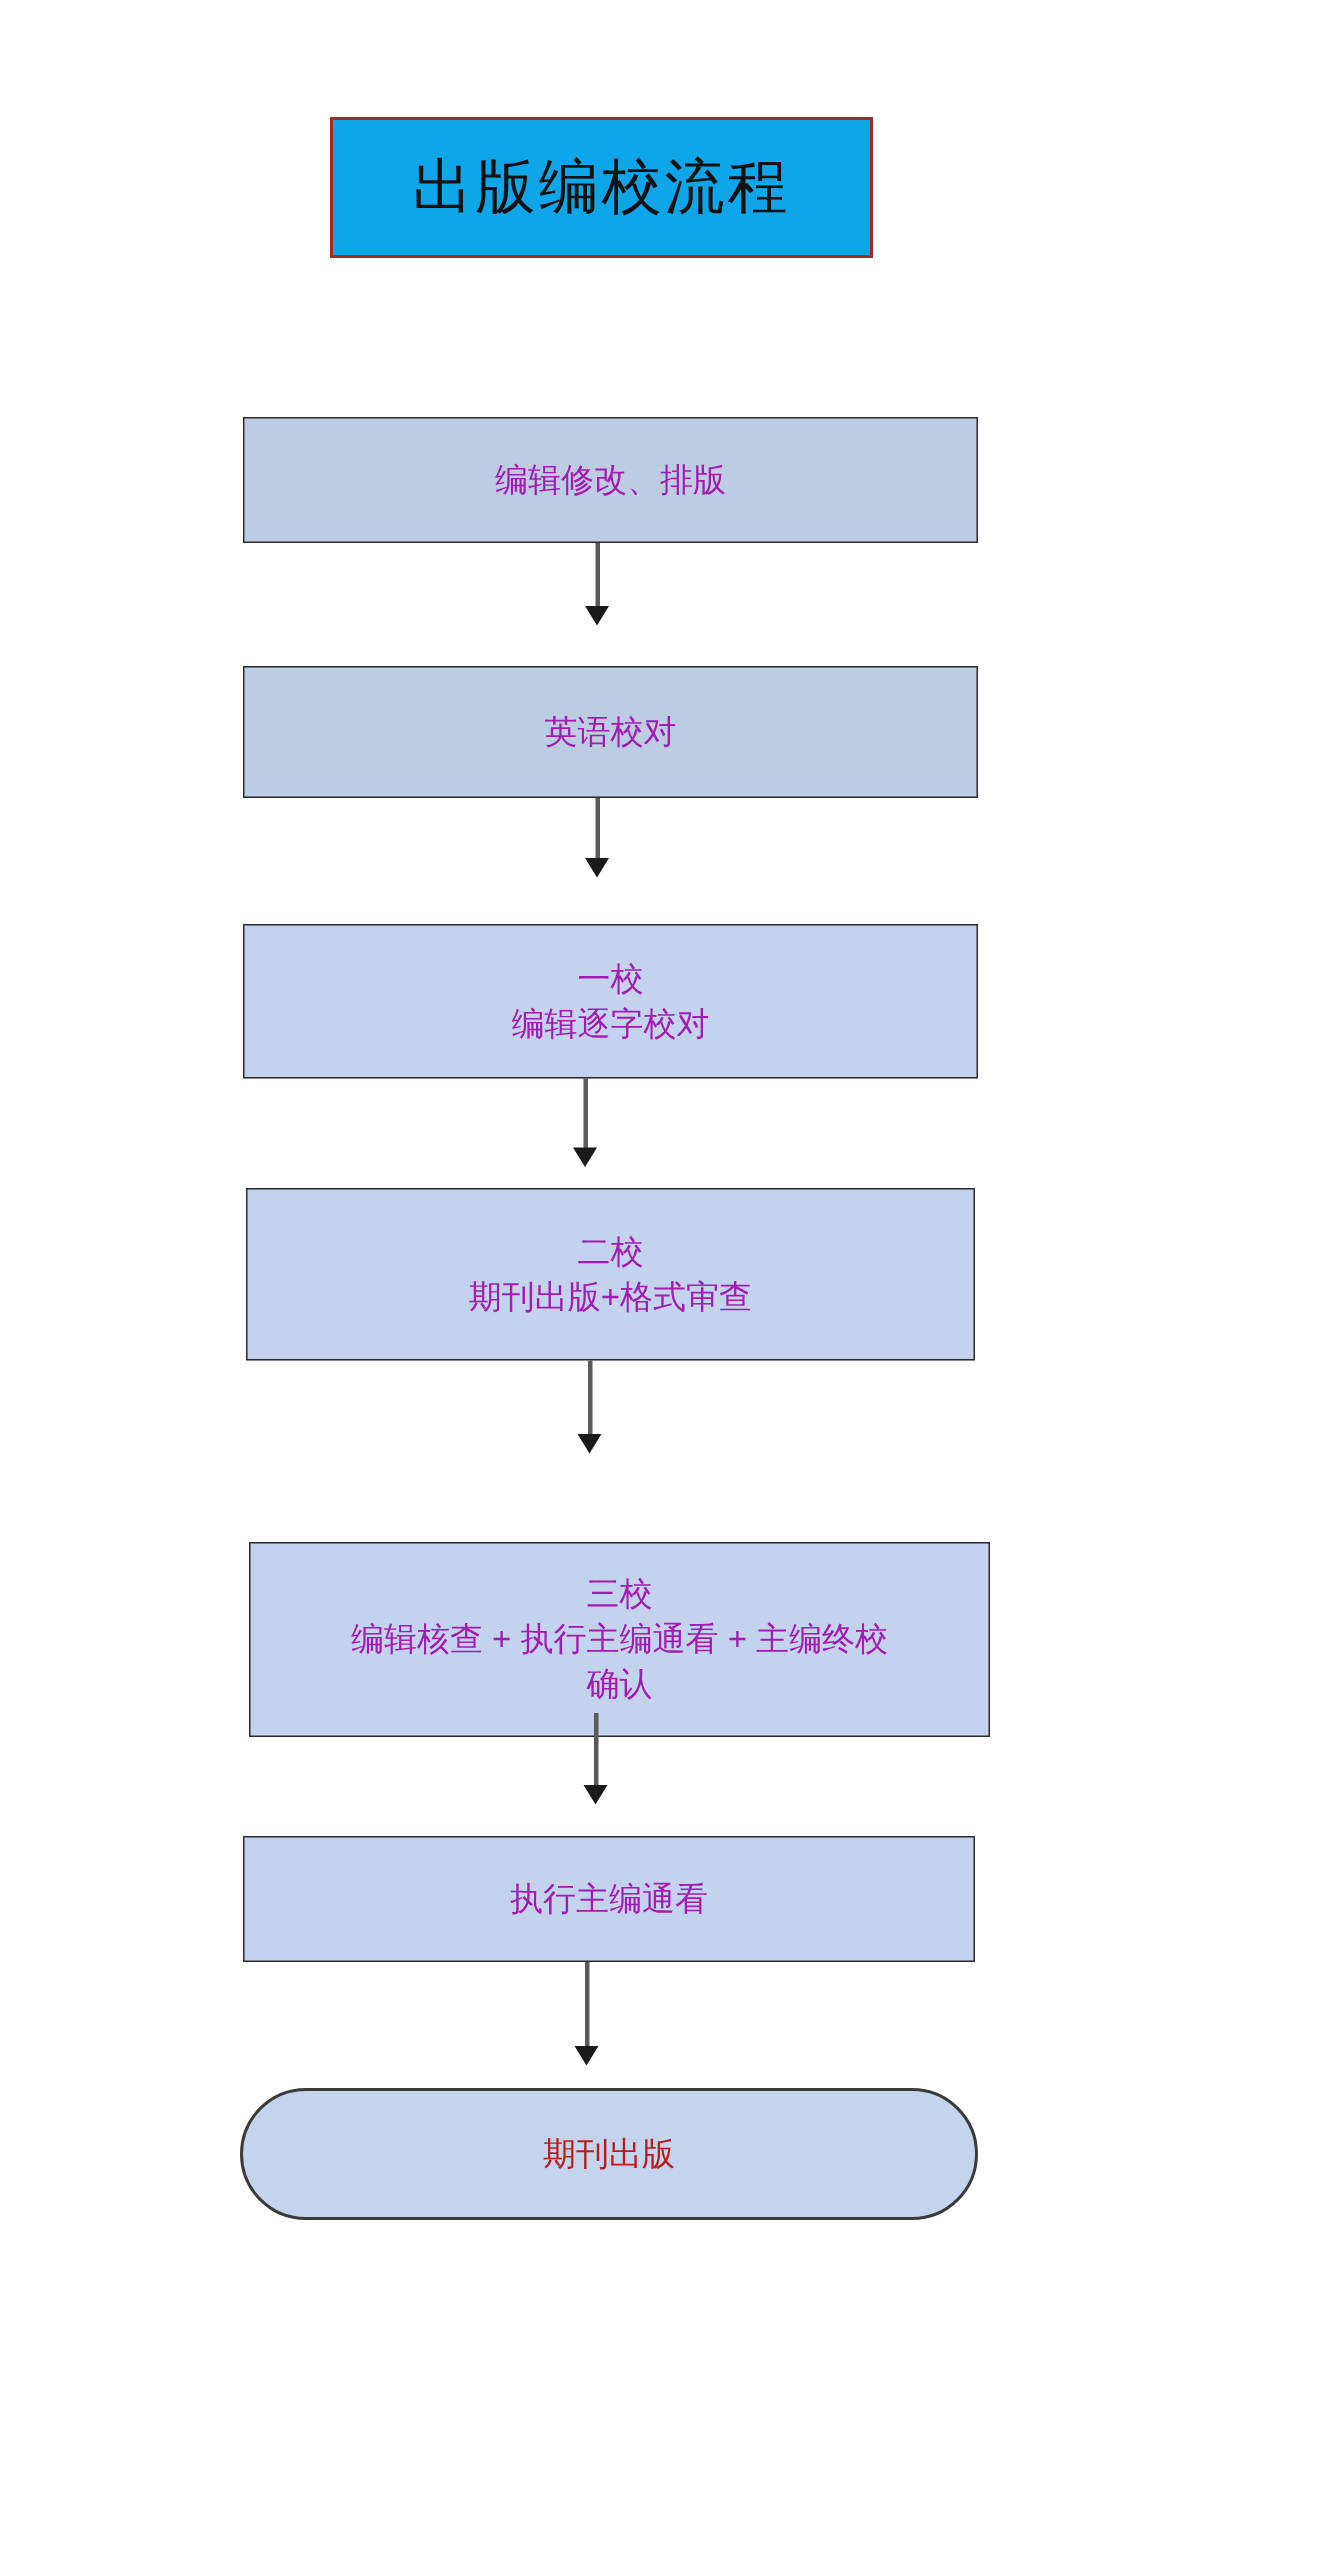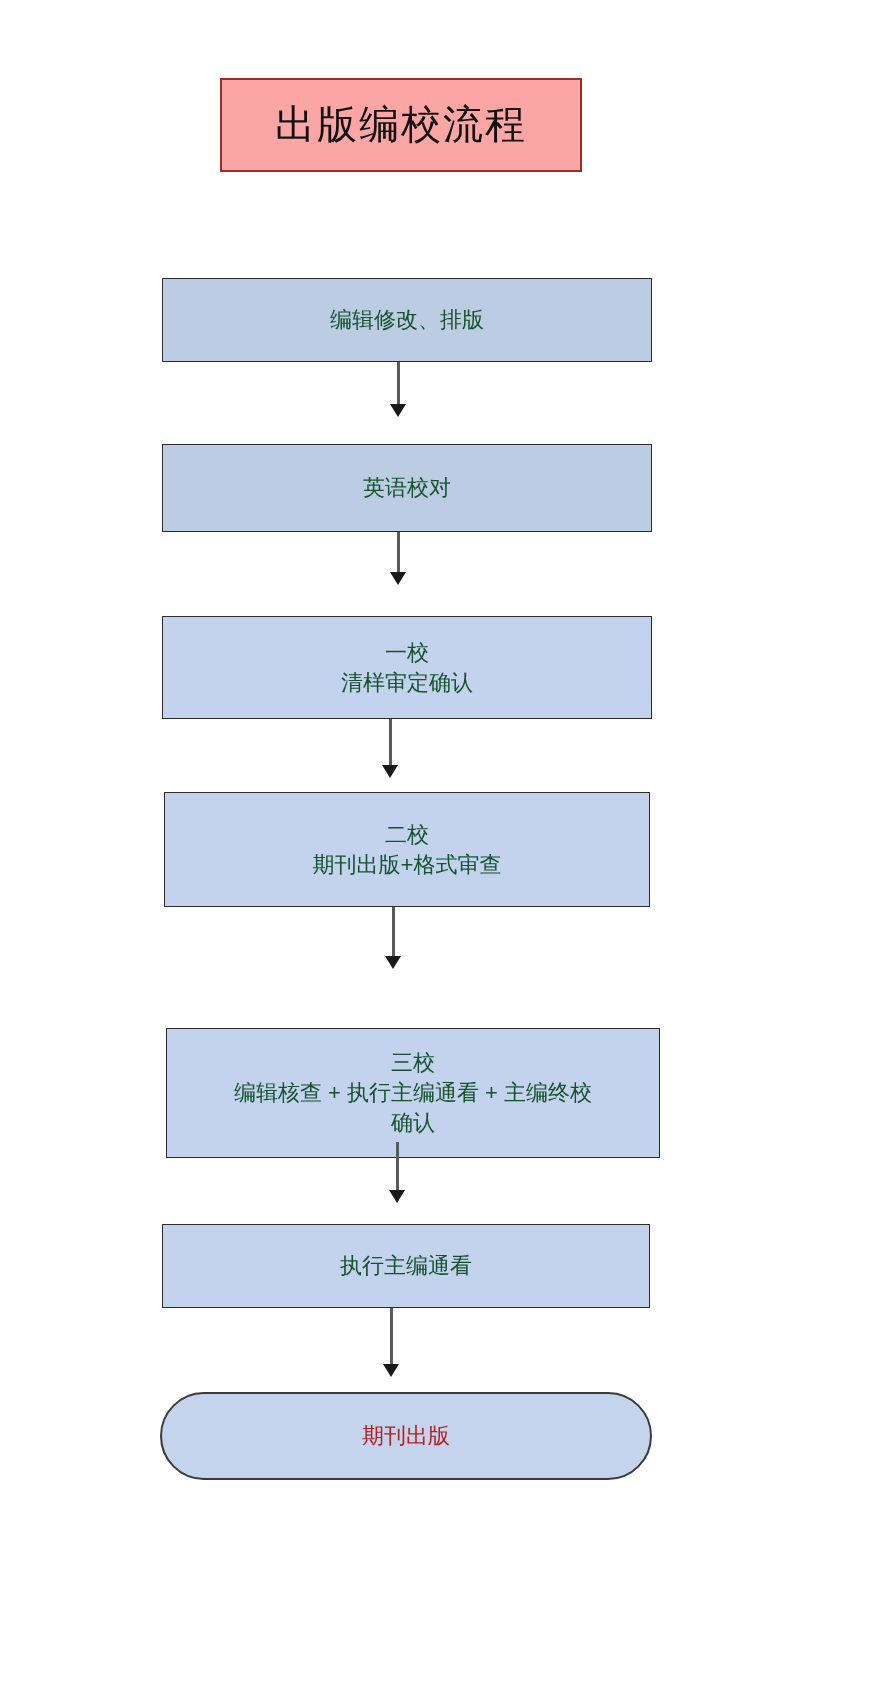--- a/index.html
+++ b/index.html
@@ -16,21 +16,21 @@
   }
 
   
   #title-box {
     position: absolute;
     left: 220px;
     top: 78px;
     width: 362px;
     height: 94px;
     border: 2px solid #A42A2A;
-    background: #fca5a5;
+    background: #0ea5e9;
     box-sizing: border-box;
     display: flex;
     align-items: center;
     justify-content: center;
   }
   #title-text {
     font-family: "Liberation Serif", "DejaVu Serif", serif;
     font-size: 40px;
     color: #111111;
     letter-spacing: 2px;
@@ -41,21 +41,21 @@
   
   .node {
     position: absolute;
     box-sizing: border-box;
     background: #BCCCE3;
     border: 1.4px solid #2b2b2b;
     display: flex;
     align-items: center;
     justify-content: center;
     text-align: center;
-    color: #14532d;
+    color: #a21caf;
     font-size: 22px;
     line-height: 1.35;
     padding: 4px 10px;
   }
   .node.lighter { background: #C3D3ED; }
 
   .node-text {
     display: block;
     width: 100%;
     white-space: pre-line;
@@ -106,21 +106,21 @@
 
 <div class="node" style="left:162px; top:444px; width:490px; height:88px;justify-content:flex-end;">
   <span class="node-text">英语校对</span>
 </div>
 
 <div class="connector" style="left:397px; top:532px; height:44px;"></div>
 <div class="arrowhead" style="left:390px; top:572px;"></div>
 
 <div class="node lighter" style="left:162px; top:616px; width:490px; height:103px;">
   <span class="node-text">一校
-清样审定确认</span>
+编辑逐字校对</span>
 </div>
 
 <div class="connector" style="left:389px; top:719px; height:50px;"></div>
 <div class="arrowhead" style="left:382px; top:765px;"></div>
 
 <div class="node lighter" style="left:164px; top:792px; width:486px; height:115px;">
   <span class="node-text">二校
 期刊出版+格式审查</span>
 </div>
 

